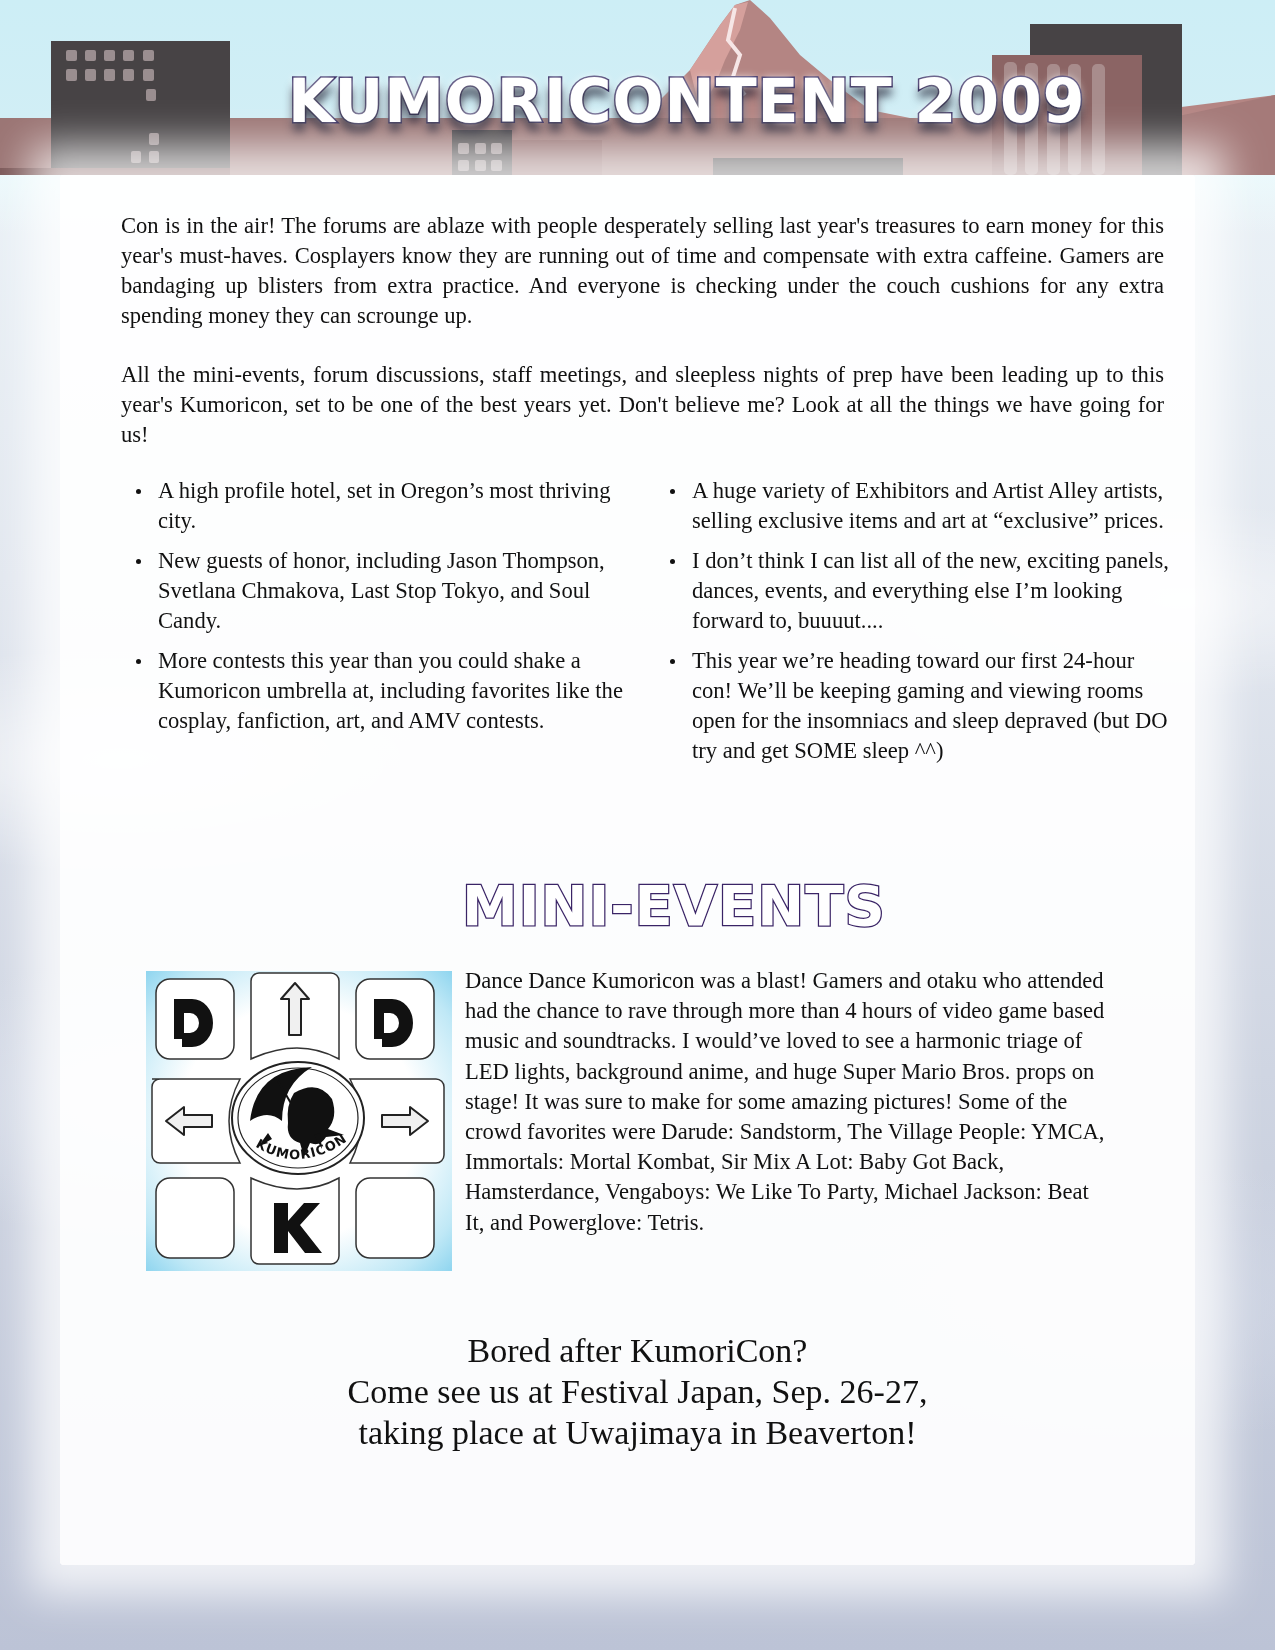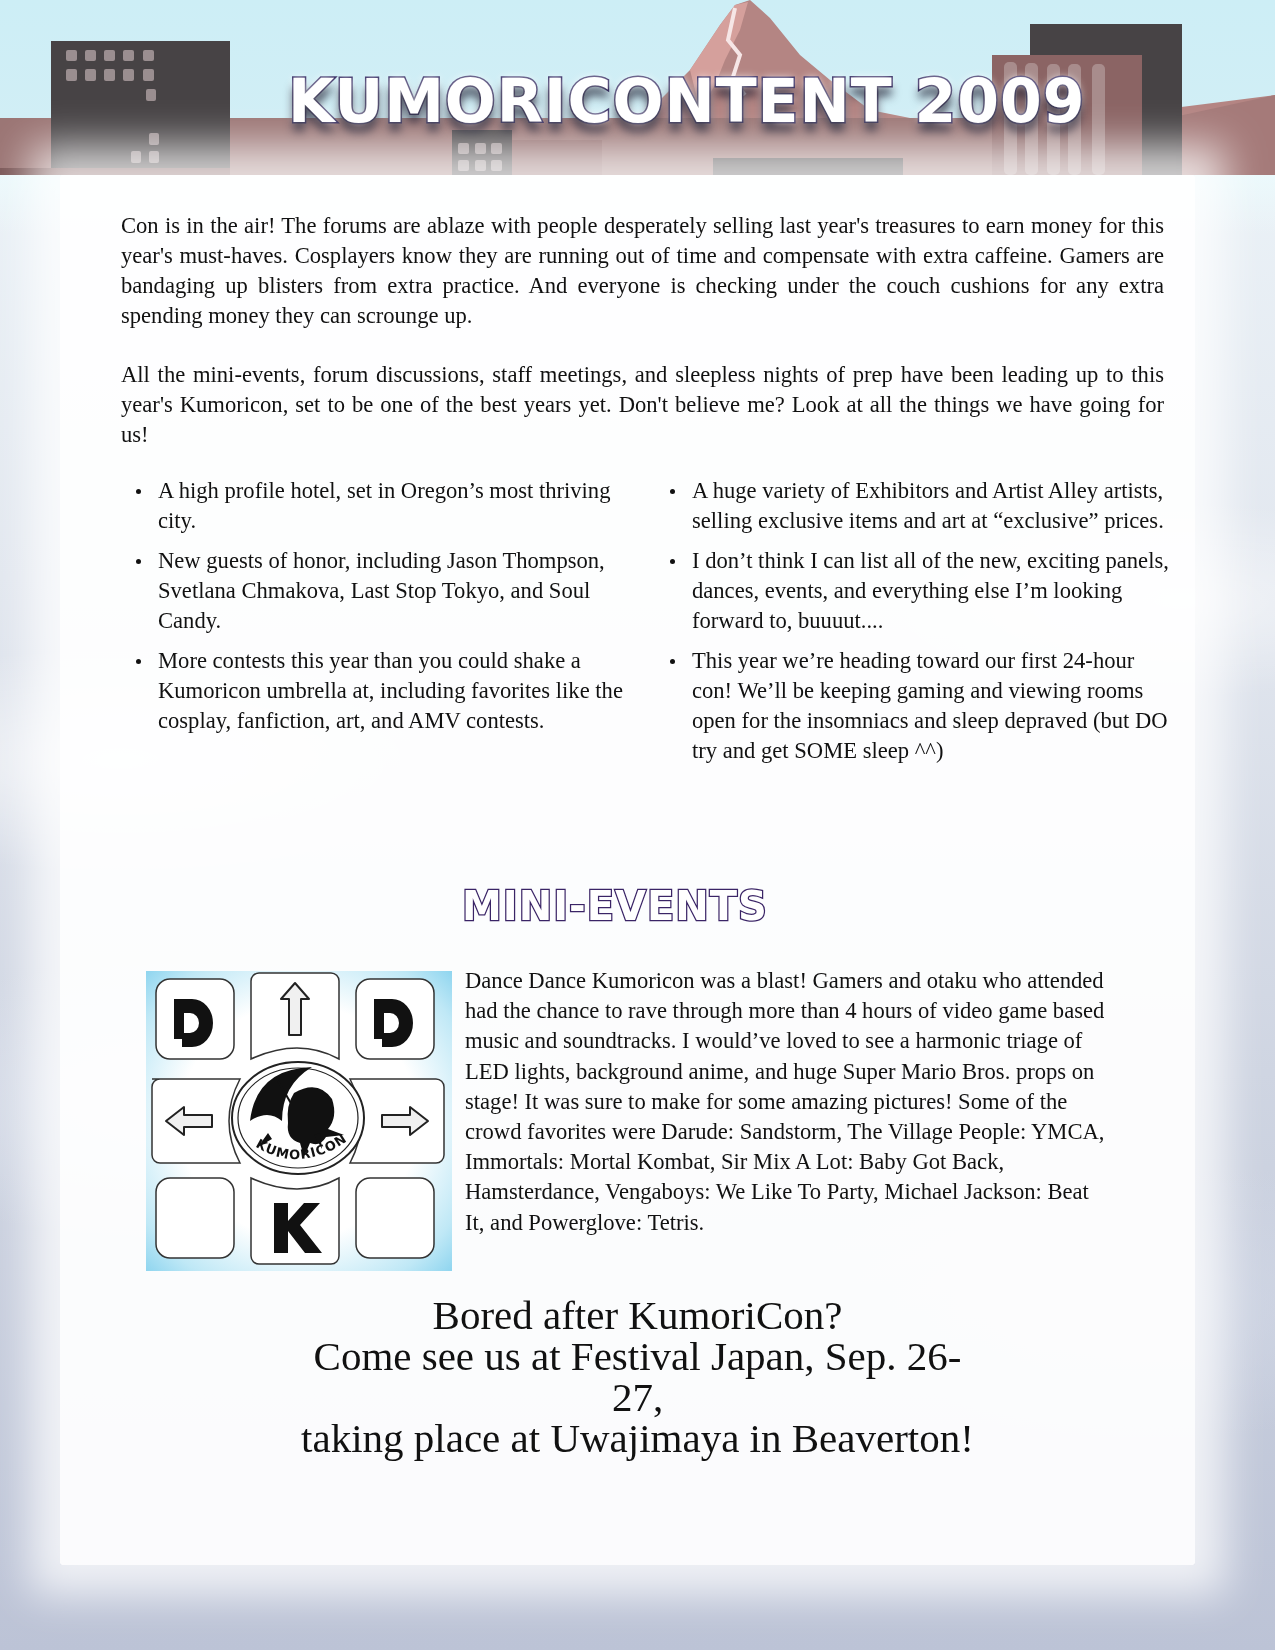--- a/index.html
+++ b/index.html
@@ -67,44 +67,44 @@
       position: relative; padding-left: 28px; margin-bottom: 10px;
     }
     .bullets li .dot {
       position: absolute; left: 6px; top: 13px; width: 5px; height: 5px;
       border-radius: 50%; background: #111;
     }
 
     .section-title {
       position: absolute; left: 462px; top: 878px; width: 340px; height: 56px;
       font-family: "DejaVu Sans", sans-serif; font-weight: bold;
-      font-size: 40px; line-height: 56px; letter-spacing: 1px;
+      font-size: 56px; line-height: 56px; letter-spacing: 1px;
       color: #ffffff;
       -webkit-text-stroke: 2.5px #3a2466;
       paint-order: stroke fill;
       white-space: nowrap;
     }
 
     
     .pad {
       position: absolute; left: 146px; top: 971px; width: 306px; height: 300px;
       background: radial-gradient(ellipse at center, #ffffff 55%, #bfe8f6 85%, #8fd5ef 100%);
     }
     .pad svg { position: absolute; left: 0; top: 0; }
 
     .mini-text {
       position: absolute; left: 465px; top: 966px; width: 640px;
       font-size: 22.6px; line-height: 30.2px;
       text-align: left;
     }
 
     .promo {
-      position: absolute; left: 300px; top: 1295px; width: 675px;
+      position: absolute; left: 300px; top: 1330px; width: 675px;
       text-align: center;
-      font-size: 41px; line-height: 41px;
+      font-size: 34px; line-height: 41px;
     }
   </style>
 </head>
 <body>
 
 <div class="banner">
   <svg width="1275" height="175" viewBox="0 0 1275 175">
 
     <polygon points="570,175 650,110 690,70 720,25 735,5 750,0 770,18 800,55 830,80 870,110 920,120 1000,130 1275,95 1275,175" fill="#b48583"></polygon>
     <polygon points="690,70 720,25 735,5 748,2 740,30 725,60 715,85 700,110" fill="#d8a39e" opacity="0.9"></polygon>

